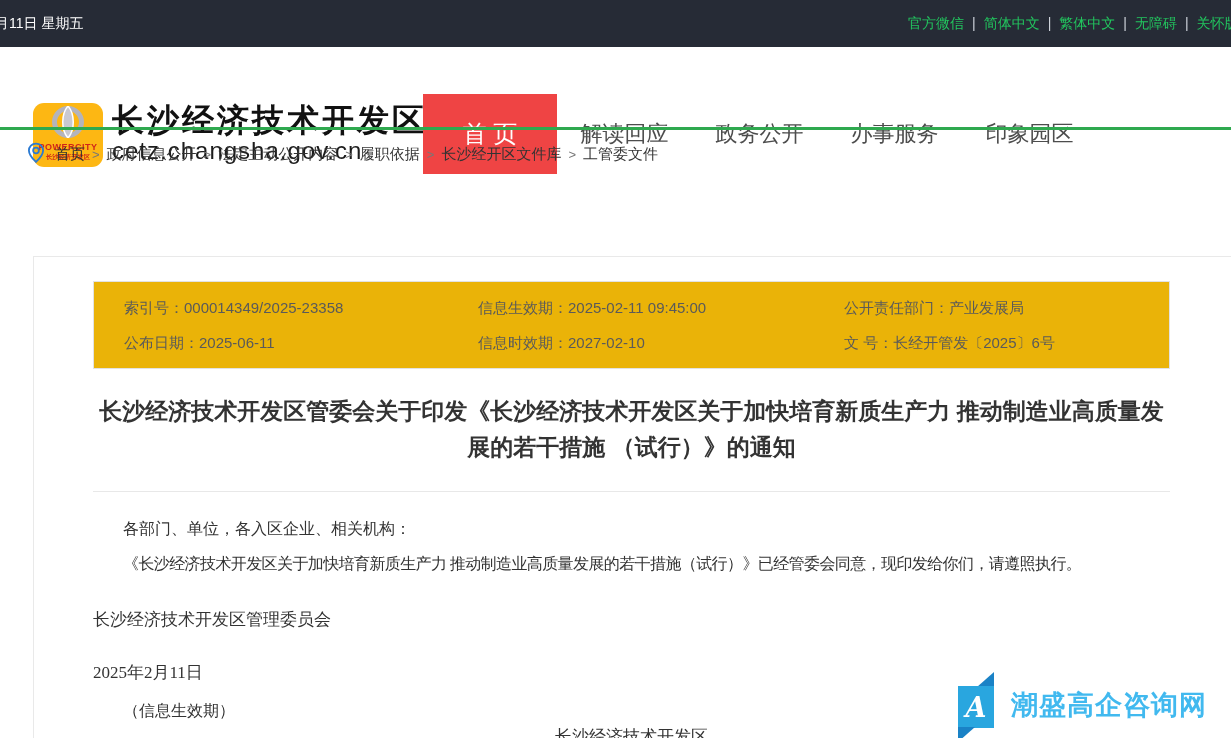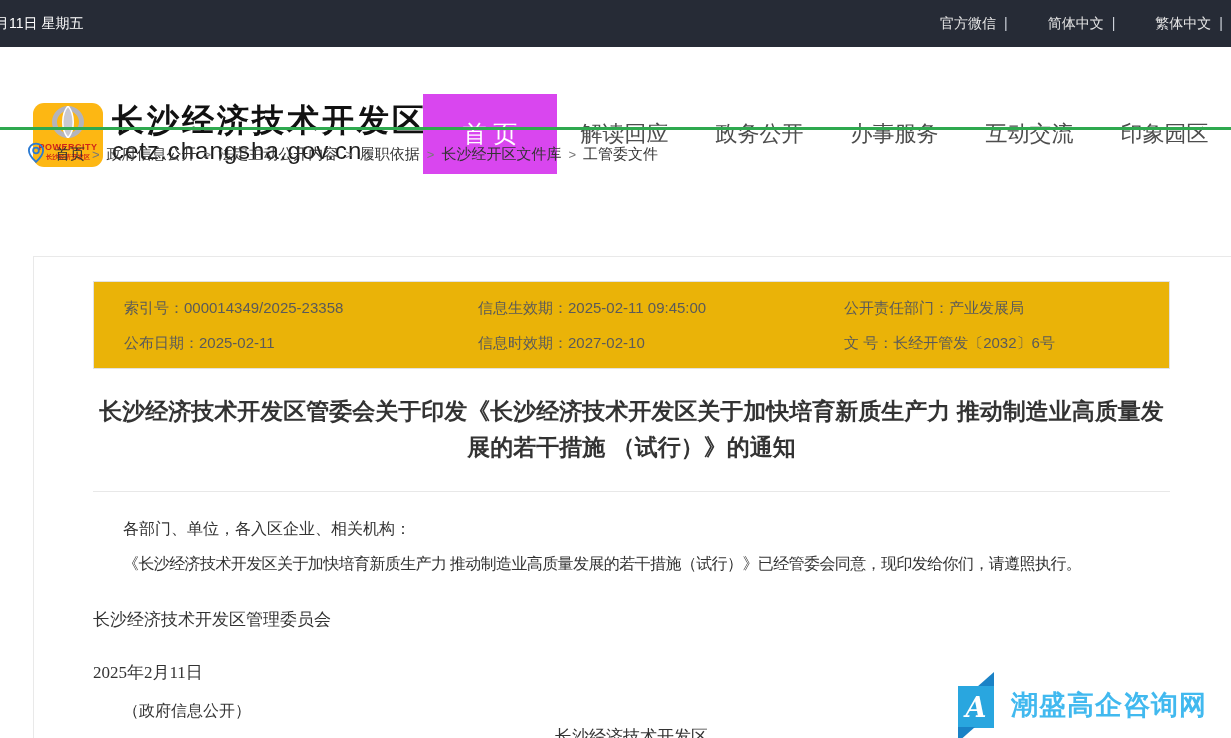--- a/index.html
+++ b/index.html
@@ -6,38 +6,38 @@
   html,body { width:1231px; height:738px; overflow:hidden; background:#fff;
               font-family:"Liberation Sans", sans-serif; position:relative; }
 
   
   .topbar { position:absolute; left:0; top:0; width:1260px; height:47px;
             background:#262b36; color:#fff; }
   .topbar-date { position:absolute; left:-5px; top:0; line-height:47px;
                  font-size:14px; white-space:nowrap; }
   .topbar-links { position:absolute; left:908px; top:0; line-height:47px;
                   font-size:14px; white-space:nowrap; }
-  .topbar-links a { color:#e5e5e5; text-decoration:none;margin-left:32px; }
+  .topbar-links a { color:#22c55e; text-decoration:none; }
   .tb-sep { color:#cdd2da; margin:0 8px; }
 
   
   .header { position:absolute; left:0; top:47px; width:100%; height:80px; background:#fff; }
   .logo-badge { position:absolute; left:33px; top:56px; width:70px; height:64px;
                 background:#fdb713; border-radius:11px; text-align:center;
                 padding-top:3px; cursor:pointer; }
   .logo-brand1 { font-size:9px; font-weight:bold; color:#d0251a; letter-spacing:0.5px; line-height:10px; }
   .logo-brand2 { font-size:7px; font-weight:bold; color:#d0251a; line-height:9px; transform:scale(0.9); }
   .site-text { position:absolute; left:112px; top:55px; }
   .site-name { font-family:"DejaVu Serif", serif; font-weight:bold; font-size:32px;
                color:#111; letter-spacing:3px; line-height:36px; }
   .site-domain { font-size:24px; color:#1c1c1c; letter-spacing:1px; line-height:26px; }
 
   
   .nav { position:absolute; left:423px; top:47px; height:80px; display:flex; }
-  .nav-home { width:134px; background:#d946ef; color:#fff; font-size:24px;
+  .nav-home { width:134px; background:#ef4444; color:#fff; font-size:24px;
               display:flex; align-items:center; justify-content:center; cursor:pointer; }
   .nav-item { width:135px; font-size:22px; color:#4d4d4d;
               display:flex; align-items:center; justify-content:center; cursor:pointer; }
   .green-line { position:absolute; left:0; top:127px; width:100%; height:3px; background:#2fa94f; }
 
   
   .breadcrumb { position:absolute; left:26px; top:140px; height:28px;
                 display:flex; align-items:center; font-size:15px; color:#333; }
   .bc-pin { margin-right:9px; display:flex; align-items:center; }
   .bc-item { cursor:pointer; }
@@ -106,21 +106,20 @@
   <div class="site-text">
     <div class="site-name">长沙经济技术开发区</div>
     <div class="site-domain">cetz.changsha.gov.cn</div>
   </div>
 
   <div class="nav">
     <div class="nav-home">首 页</div>
     <div class="nav-item">解读回应</div>
     <div class="nav-item">政务公开</div>
     <div class="nav-item">办事服务</div>
-    <div class="nav-item">互动交流</div>
     <div class="nav-item">印象园区</div>
   </div>
 </div>
 <div class="green-line"></div>
 
 <div class="breadcrumb">
   <span class="bc-pin">
     <svg width="20" height="26" viewBox="0 0 24 30">
       <path d="M12 2.5 C7 2.5 3.5 6.3 3.5 10.8 C3.5 16.8 12 24.5 12 24.5 C12 24.5 20.5 16.8 20.5 10.8 C20.5 6.3 17 2.5 12 2.5 Z" fill="none" stroke="#2b7ad2" stroke-width="2.2"></path>
       <circle cx="12" cy="10.8" r="3.4" fill="none" stroke="#2b7ad2" stroke-width="2.2"></circle>
@@ -139,35 +138,35 @@
   <span class="bc-item">工管委文件</span>
 </div>
 
 <div class="panel">
   <div class="panel-inner">
 
     <div class="meta-box">
       <div class="meta-cell"><span>索引号：</span><span>000014349/2025-23358</span></div>
       <div class="meta-cell"><span>信息生效期：</span><span>2025-02-11 09:45:00</span></div>
       <div class="meta-cell"><span>公开责任部门：</span><span>产业发展局</span></div>
-      <div class="meta-cell"><span>公布日期：</span><span>2025-02-11</span></div>
+      <div class="meta-cell"><span>公布日期：</span><span>2025-06-11</span></div>
       <div class="meta-cell"><span>信息时效期：</span><span>2027-02-10</span></div>
-      <div class="meta-cell"><span>文 号：</span><span>长经开管发〔2032〕6号</span></div>
+      <div class="meta-cell"><span>文 号：</span><span>长经开管发〔2025〕6号</span></div>
     </div>
 
     <div class="doc-title">长沙经济技术开发区管委会关于印发《长沙经济技术开发区关于加快培育新质生产力 推动制造业高质量发展的若干措施 （试行）》的通知</div>
 
     <div class="divider"></div>
 
     <div class="doc-body">
       <div class="para1">各部门、单位，各入区企业、相关机构：</div>
       <div class="para2">《长沙经济技术开发区关于加快培育新质生产力 推动制造业高质量发展的若干措施（试行）》已经管委会同意，现印发给你们，请遵照执行。</div>
       <div class="sign-org">长沙经济技术开发区管理委员会</div>
       <div class="sign-date">2025年2月11日</div>
-      <div class="doc-note">（政府信息公开）</div>
+      <div class="doc-note">（信息生效期）</div>
       <div class="footer-org">长沙经济技术开发区</div>
     </div>
 
   </div>
 </div>
 
 <div class="watermark">
   <div class="wm-logo">
     <div class="wm-fold-top"></div>
     <div class="wm-square">

